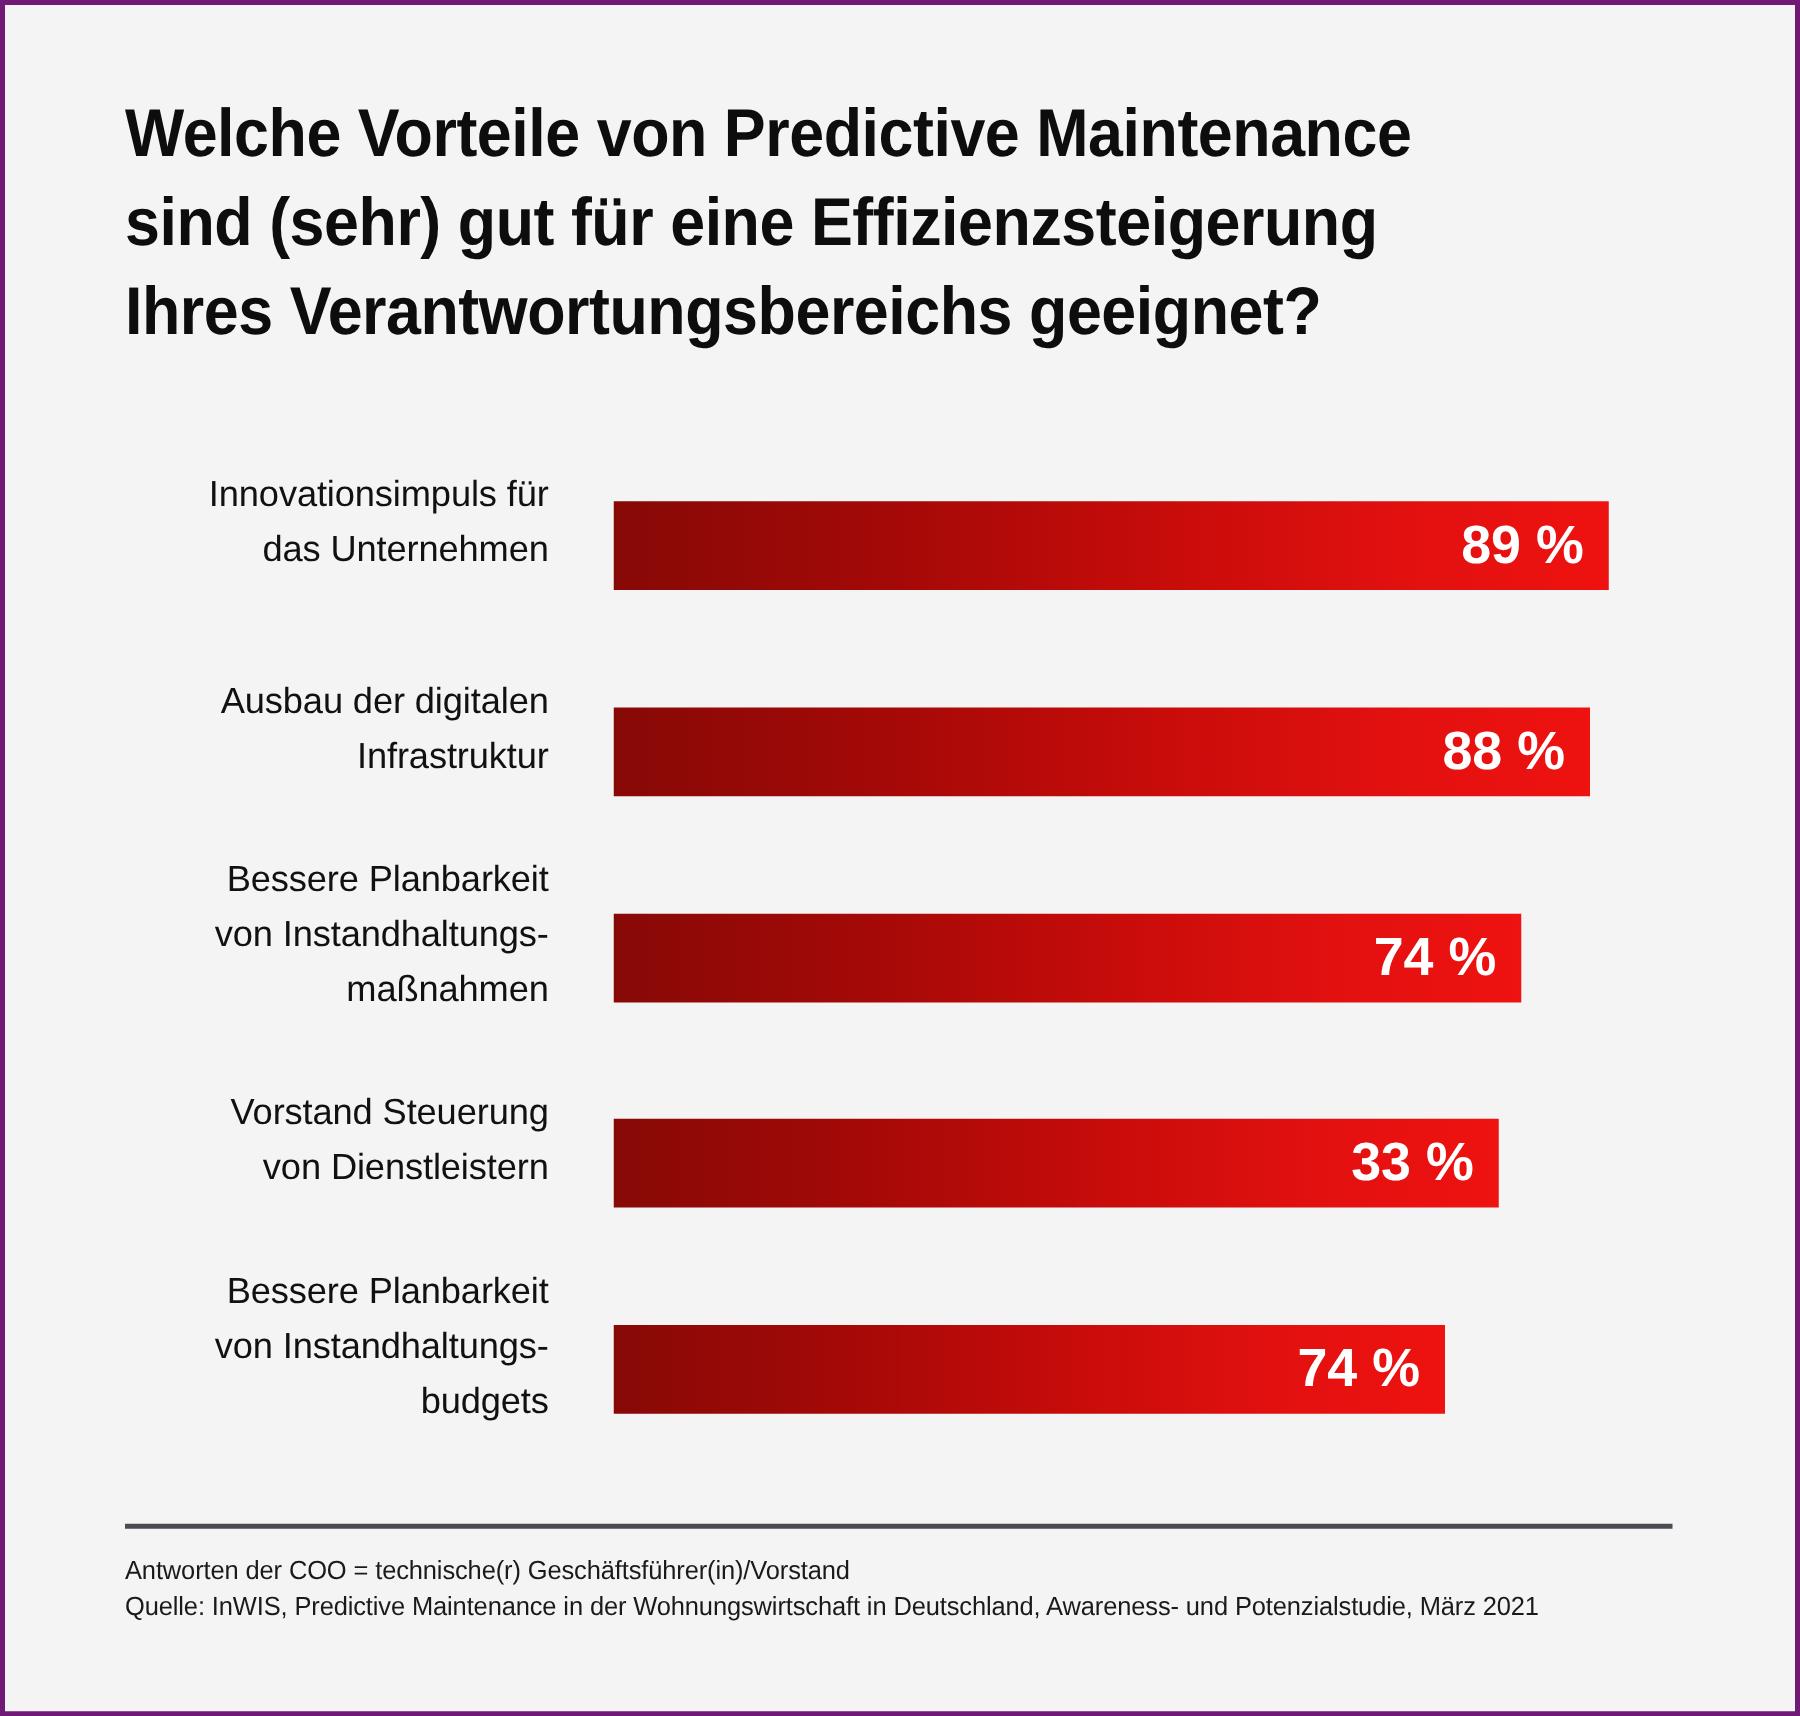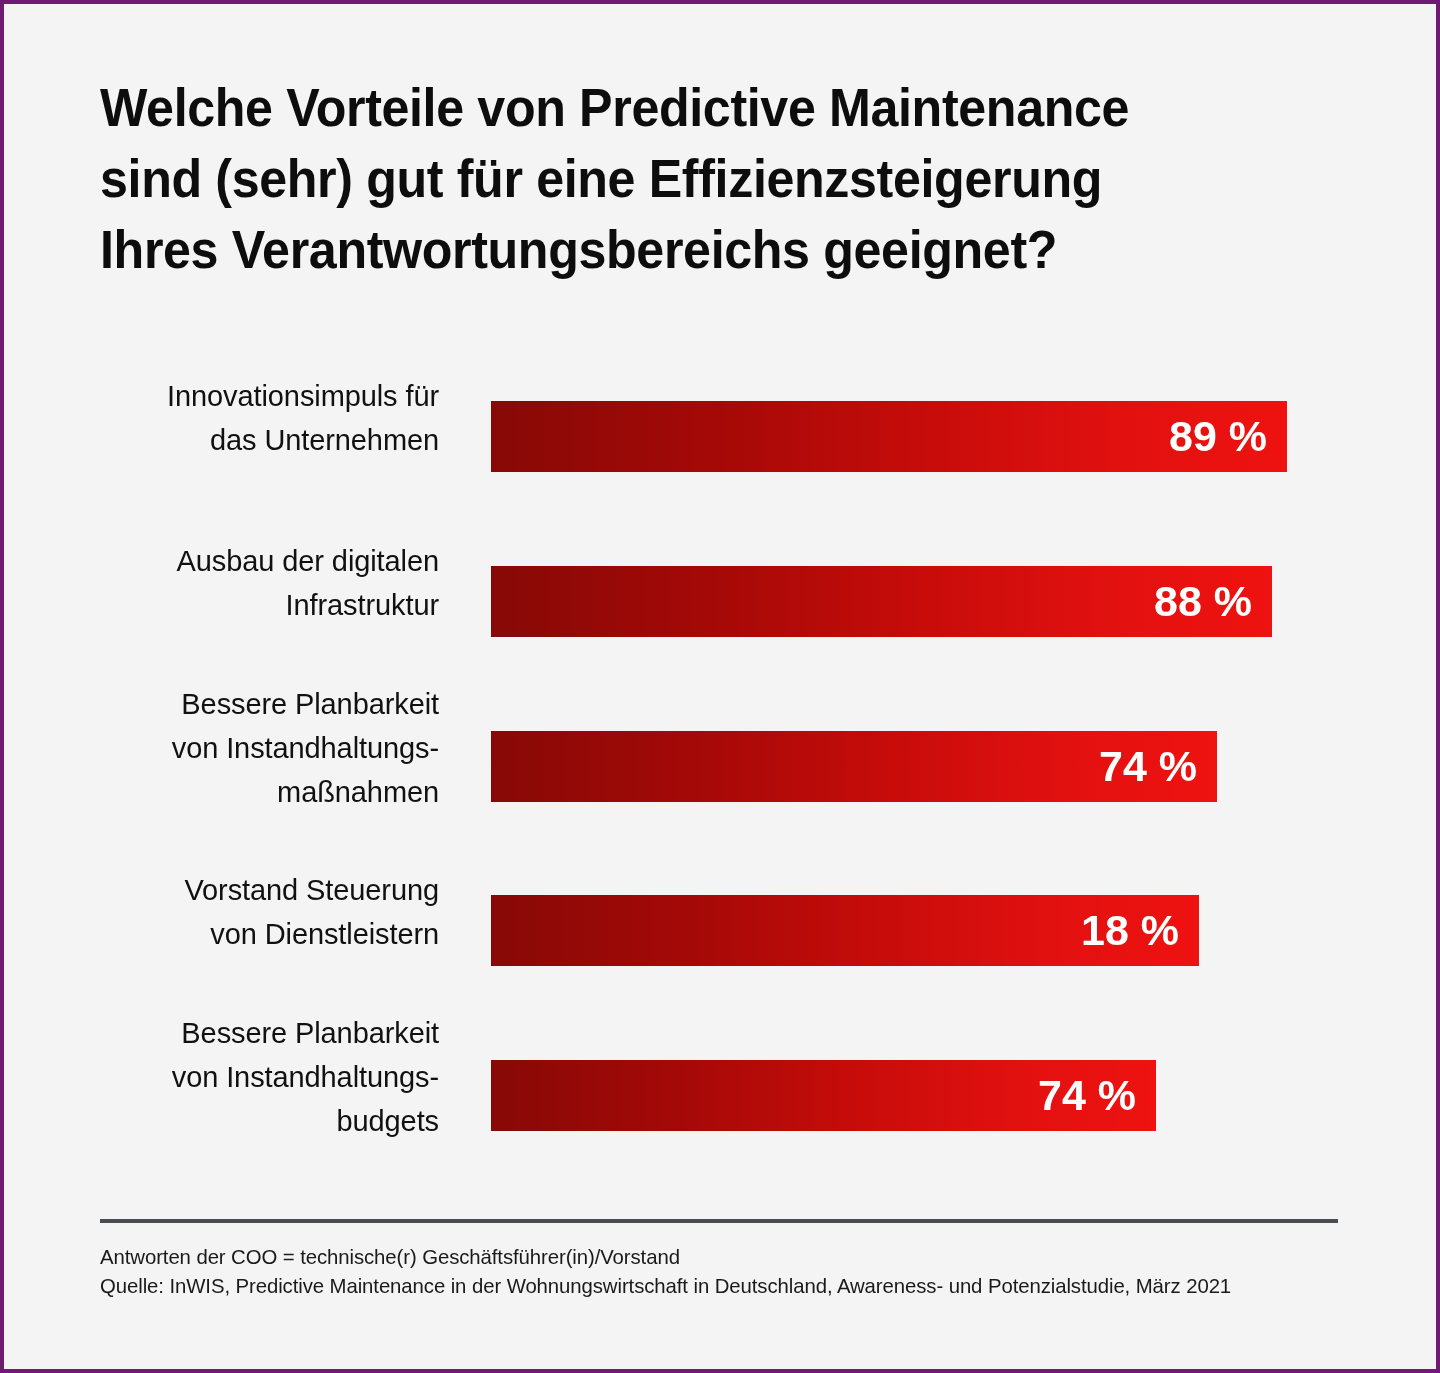--- a/index.html
+++ b/index.html
@@ -157,21 +157,21 @@
           <span class="bar-value">74 %</span>
         </div>
       </div>
     </div>
 
     <div class="bar-row" style="top:866px;">
       <div class="bar-label" style="top:-2px;">Vorstand Steuerung
 von Dienstleistern</div>
       <div class="bar-track" style="width:708px;">
         <div class="bar-fill">
-          <span class="bar-value">18 %</span>
+          <span class="bar-value">33 %</span>
         </div>
       </div>
     </div>
 
     <div class="bar-row" style="top:1031px;">
       <div class="bar-label" style="top:-24px;">Bessere Planbarkeit
 von Instandhaltungs-
 budgets</div>
       <div class="bar-track" style="width:665px;">
         <div class="bar-fill">

